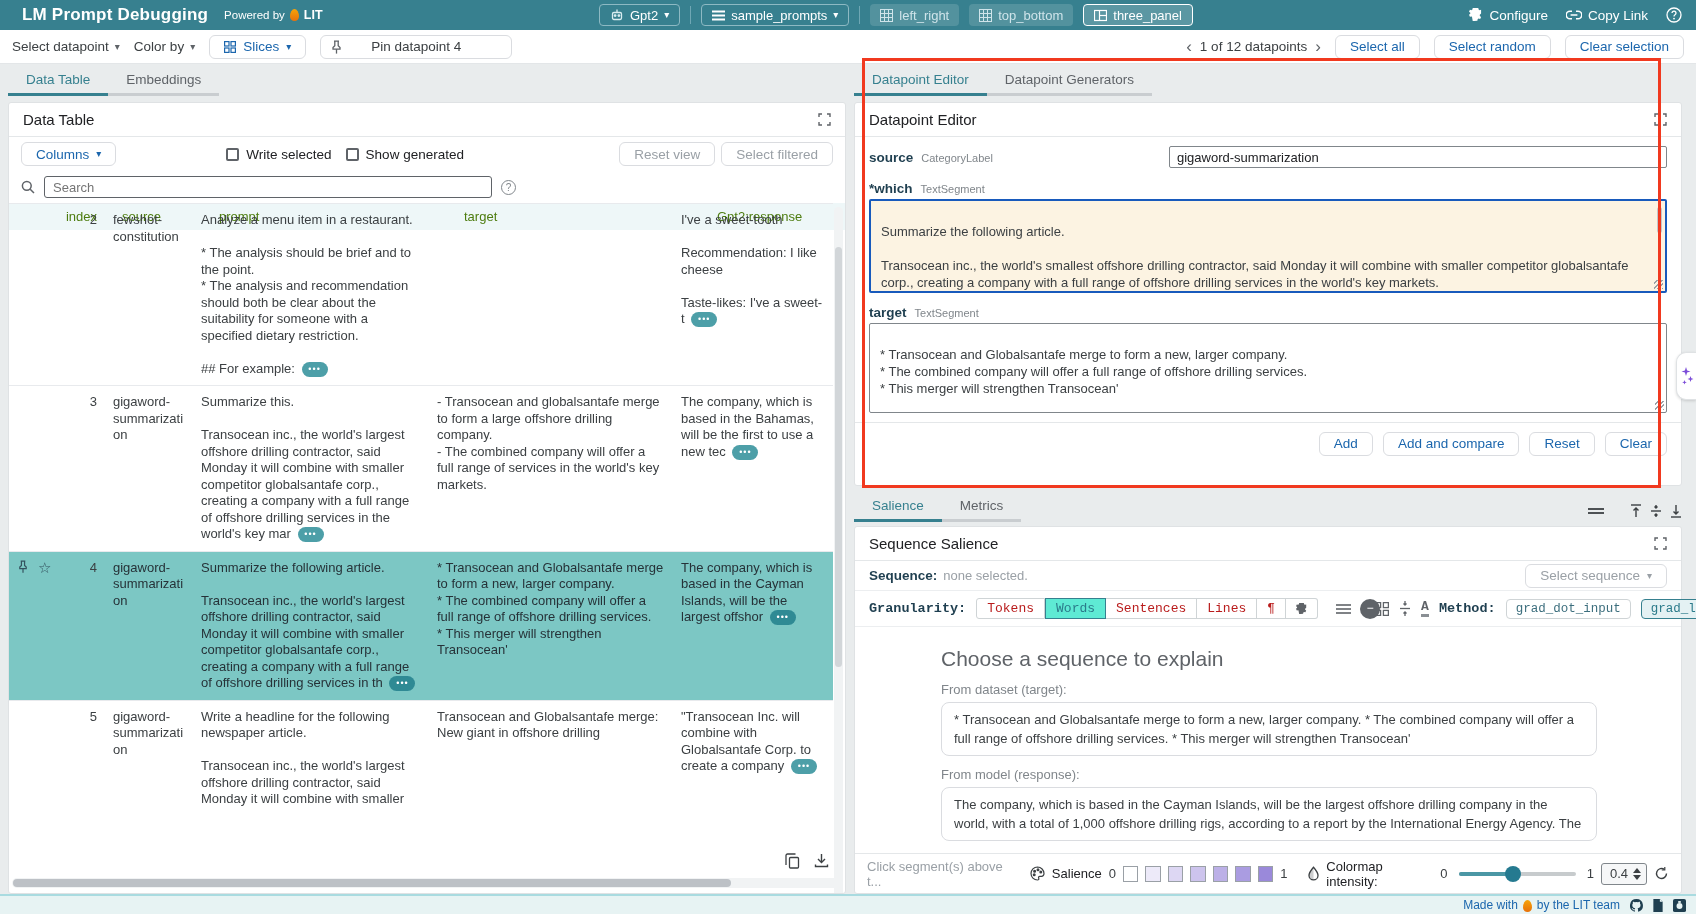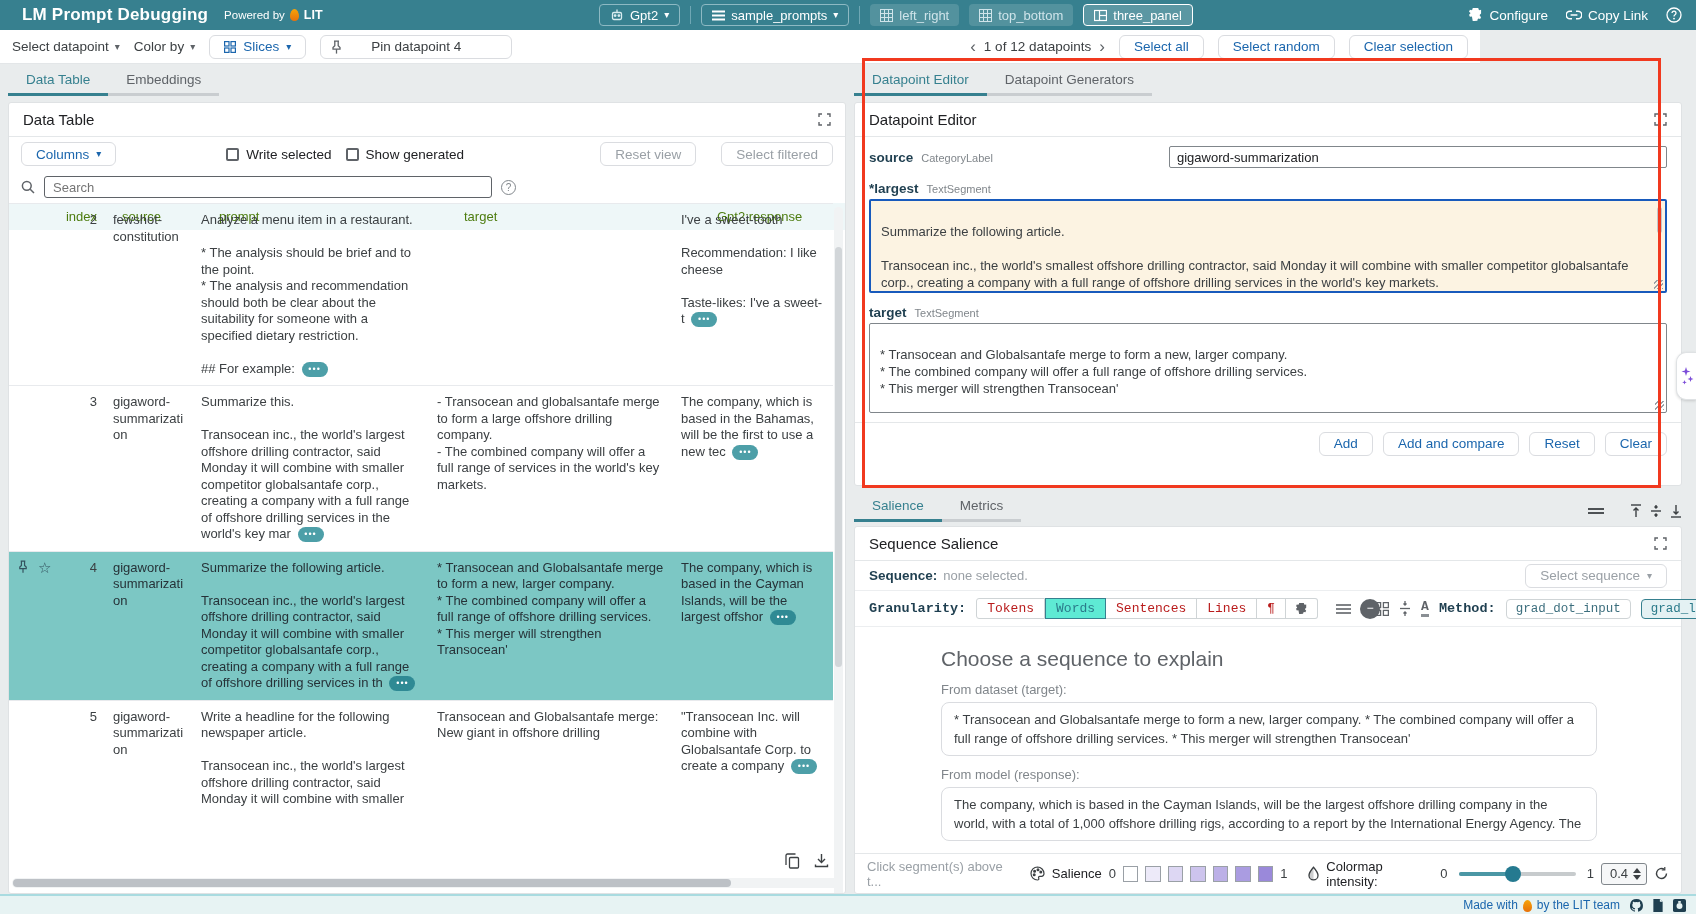--- a/index.html
+++ b/index.html
@@ -16,21 +16,21 @@
   .chip { height:22px; display:flex; align-items:center; gap:6px; padding:0 10px; border-radius:4px; font-size:13px; color:#fff; cursor:pointer; }
   .chip.outline { border:1px solid #8db9c3; }
   .chip.tint { background:rgba(255,255,255,.14); color:#cfe4ea; }
   .chip.activechip { background:rgba(255,255,255,.18); border:1.5px solid #ffffff; color:#fff; }
   .vdiv { width:1px; height:18px; background:#6fa7b4; }
   .caret { font-size:10px; line-height:1; }
   .tb-right { display:flex; align-items:center; gap:18px; font-size:13.5px; }
   .tb-btn { display:flex; align-items:center; gap:6px; cursor:pointer; }
 
   
-  .toolbar { position:absolute; left:0; top:30px; width:1480px; height:34px; background:#fff; border-bottom:1px solid #e3e6e8; display:flex; align-items:center; padding:0 12px; gap:14px; }
+  .toolbar { position:absolute; left:0; top:30px; width:1696px; height:34px; background:#fff; border-bottom:1px solid #e3e6e8; display:flex; align-items:center; padding:0 12px; gap:14px; }
   .tb2-label { display:flex; align-items:center; gap:6px; color:#3c4043; font-size:13.5px; cursor:pointer; }
   .tb2-label .caret { color:#5f6368; }
   .obtn { display:flex; align-items:center; justify-content:center; gap:7px; border:1px solid #dadce0; border-radius:6px; background:#fff; height:24px; padding:0 14px; font-size:13.5px; color:#1b66ad; cursor:pointer; }
   .obtn.dark { color:#3c4043; }
   .obtn.disabled { color:#9aa0a6; cursor:default; }
   .pinbtn { width:192px; position:relative; }
   .pinbtn .picon { position:absolute; left:9px; top:4px; color:#5f6368; }
   .pager { display:flex; align-items:center; gap:8px; color:#3c4043; font-size:13.5px; margin-left:auto; }
   .chev { font-size:17px; color:#5f6368; cursor:pointer; line-height:1; }
 
@@ -41,21 +41,21 @@
   .card { position:absolute; background:#fff; border:1px solid #dfe2e4; border-radius:3px; }
   .cardtitle { height:34px; display:flex; align-items:center; padding:0 14px; font-size:15px; color:#202124; border-bottom:1px solid #e4e7e9; }
   .expand { margin-left:auto; color:#5f6368; cursor:pointer; }
 
   
   .left { position:absolute; left:8px; top:68px; width:838px; height:826px; }
   .leftcard { left:0; top:34px; width:838px; height:792px; overflow:hidden; }
   .ctrlrow { height:34px; display:flex; align-items:center; gap:14px; padding:0 12px; }
   .chkwrap { display:flex; align-items:center; gap:7px; color:#202124; font-size:13.5px; }
   .chk { width:13px; height:13px; border:2px solid #5f6368; border-radius:2px; background:#fff; cursor:pointer; }
-  .rightbtns { margin-left:auto; display:flex; gap:25px; }
+  .rightbtns { margin-left:auto; display:flex; gap:6px; }
   .searchrow { height:32px; display:flex; align-items:center; gap:9px; padding:0 12px; }
   .searchinput { width:448px; height:22px; border:1px solid #5f6368; border-radius:3px; padding:0 8px; font-size:13px; font-family:"Liberation Sans",sans-serif; color:#202124; }
   .qcircle { width:15px; height:15px; border:1.4px solid #80868b; border-radius:50%; color:#80868b; font-size:10px; display:flex; align-items:center; justify-content:center; }
 
   .tgrid { display:grid; grid-template-columns:96px 88px 236px 244px 1fr; }
   .thead { background:#eef7f8; color:#4d7c0f; font-weight:normal;gap:9px; }
   .thead > div { padding:6px 8px; }
   .thead .ci { text-align:right; }
   .tviewport { position:absolute; left:0; top:100px; right:12px; bottom:46px; overflow:hidden; }
   .trow { border-top:1px solid #e8eaed; }
@@ -415,21 +415,21 @@
         </span>
     </div>
     <div class="fieldrow">
       <div class="flabel">
         <span class="fname">source</span>
         <span class="ftype">CategoryLabel</span>
       </div>
       <input class="finput" value="gigaword-summarization" style="">
     </div>
     <div class="flabelrow">
-      <span class="fname">*largest</span>
+      <span class="fname">*which</span>
       <span class="ftype">TextSegment</span>
     </div>
     <div class="textbox promptbox">
       <span>Summarize the following article.
 
 Transocean inc., the world's smallest offshore drilling contractor, said Monday it will combine with smaller competitor globalsantafe corp., creating a company with a full range of offshore drilling services in the world's key markets.</span>
       <span class="minithumb"></span>
       <span class="grip"></span>
     </div>
     <div class="flabelrow" style="margin-top:6px">

